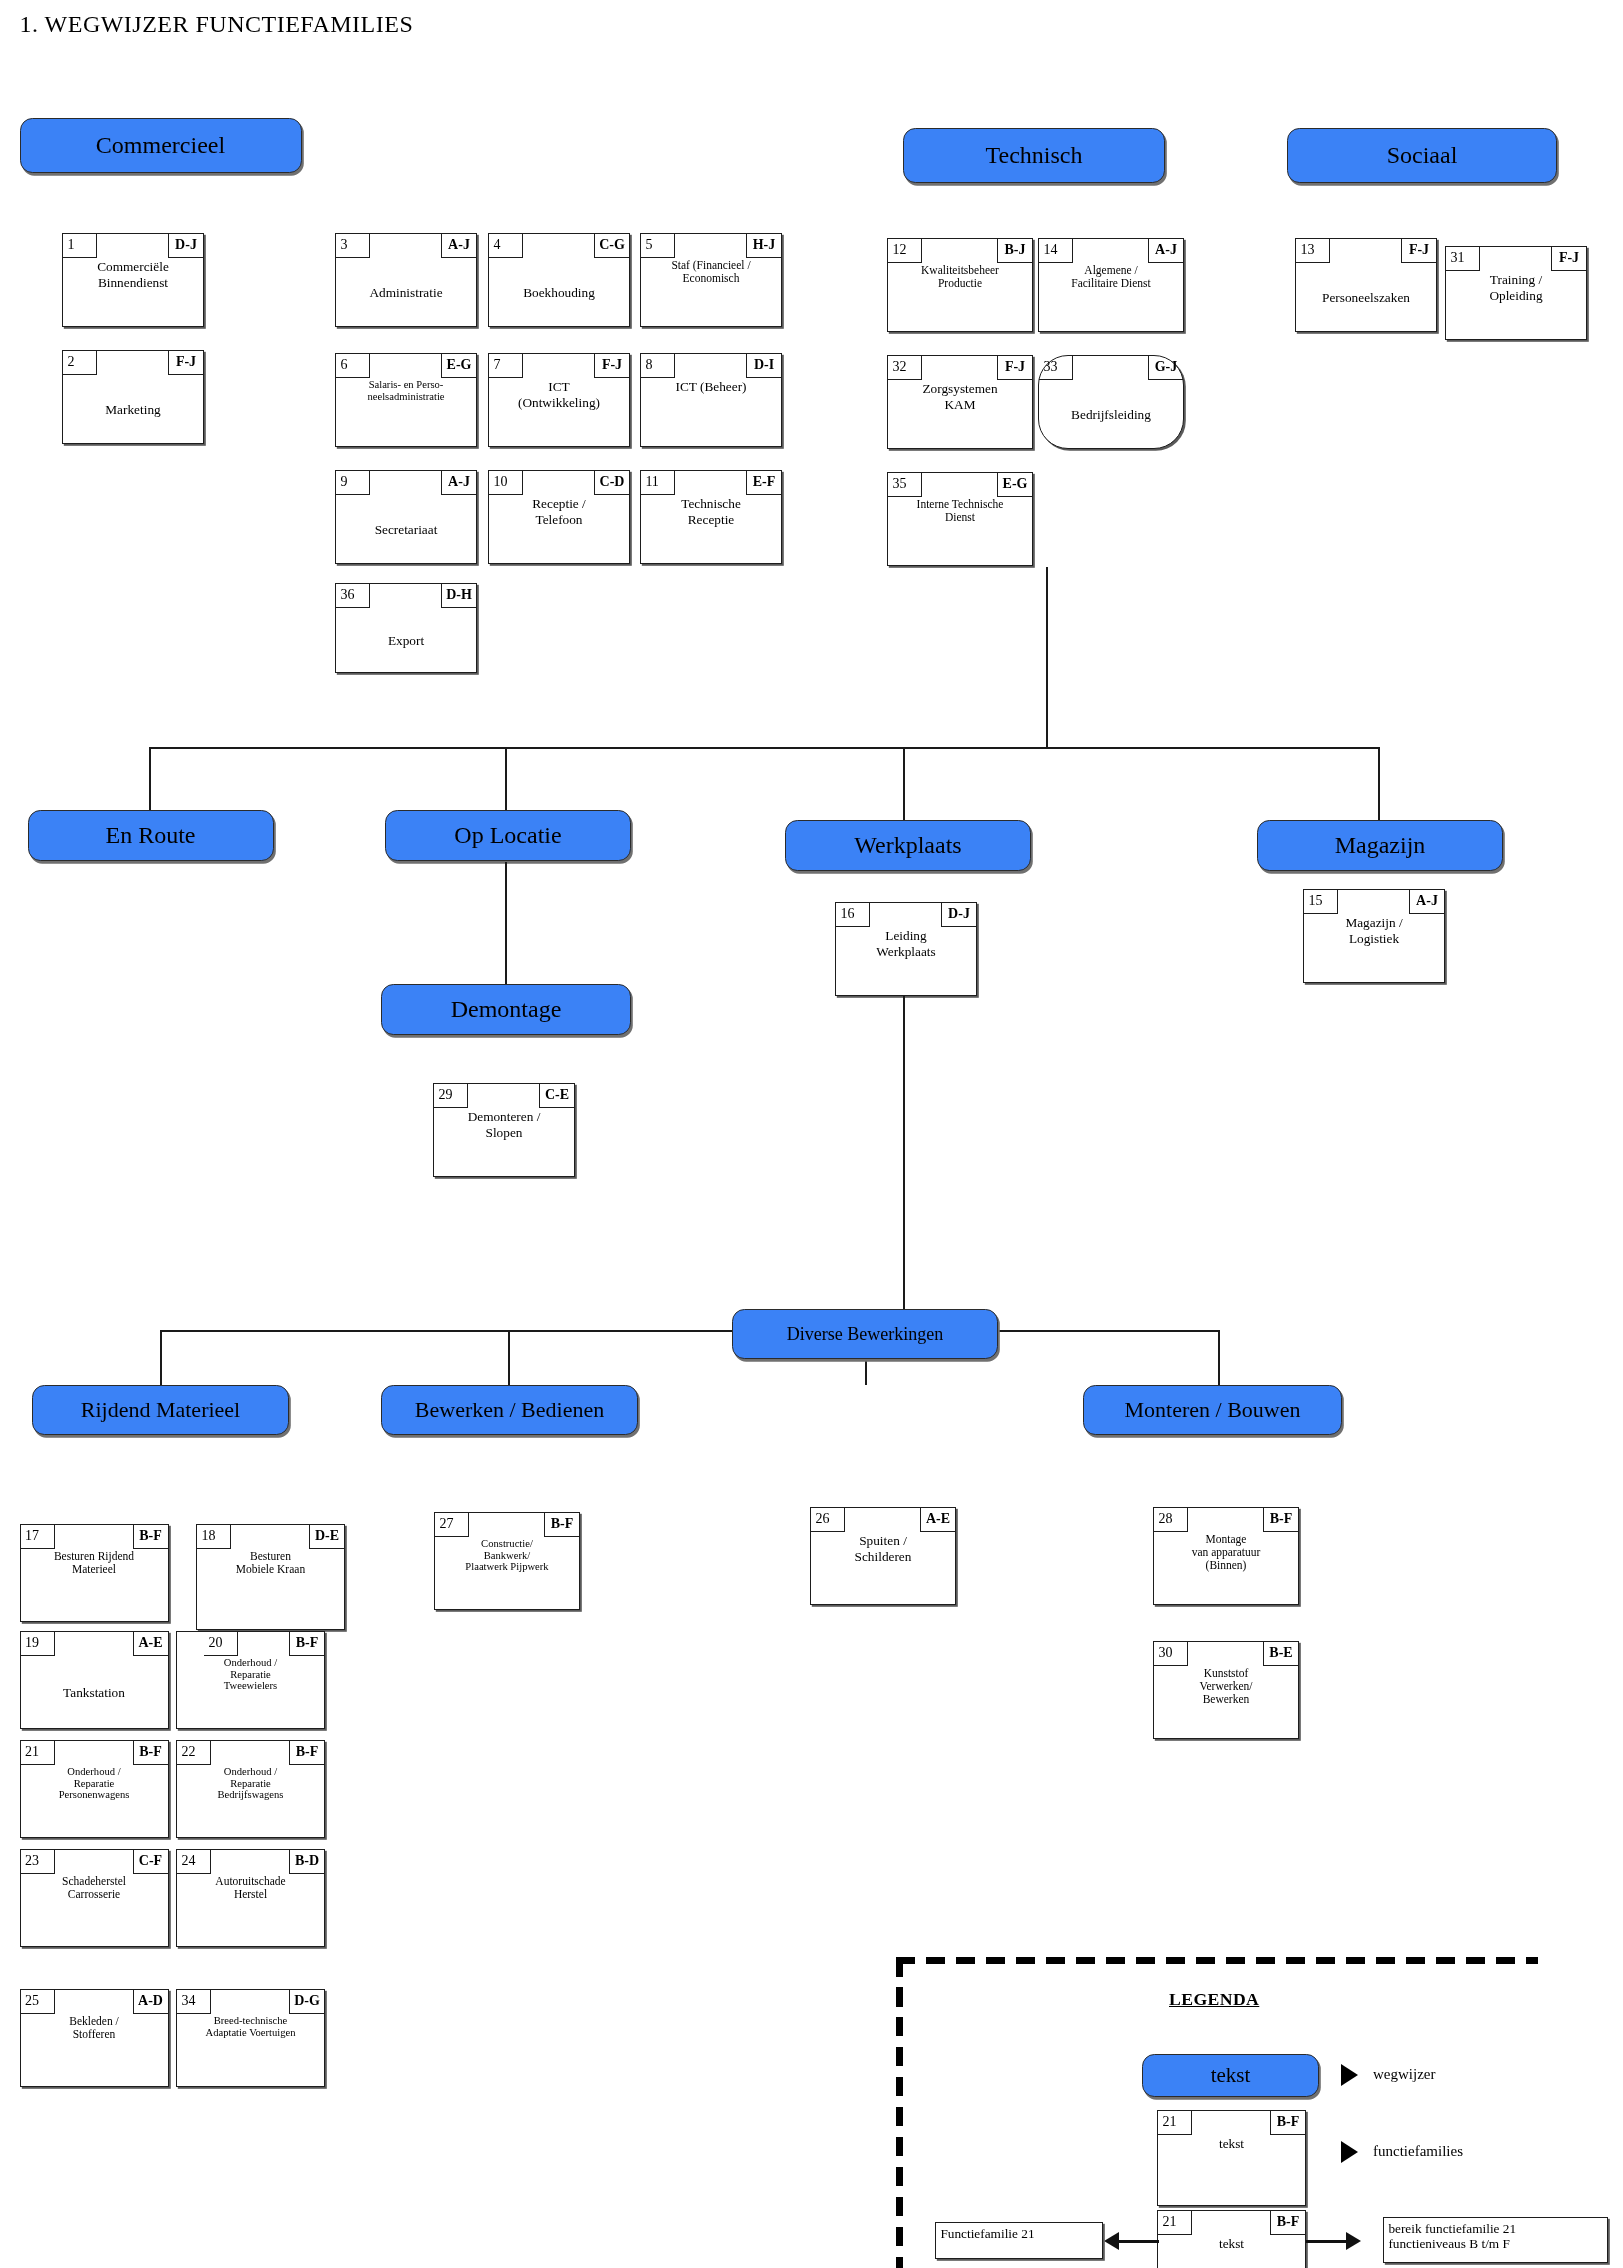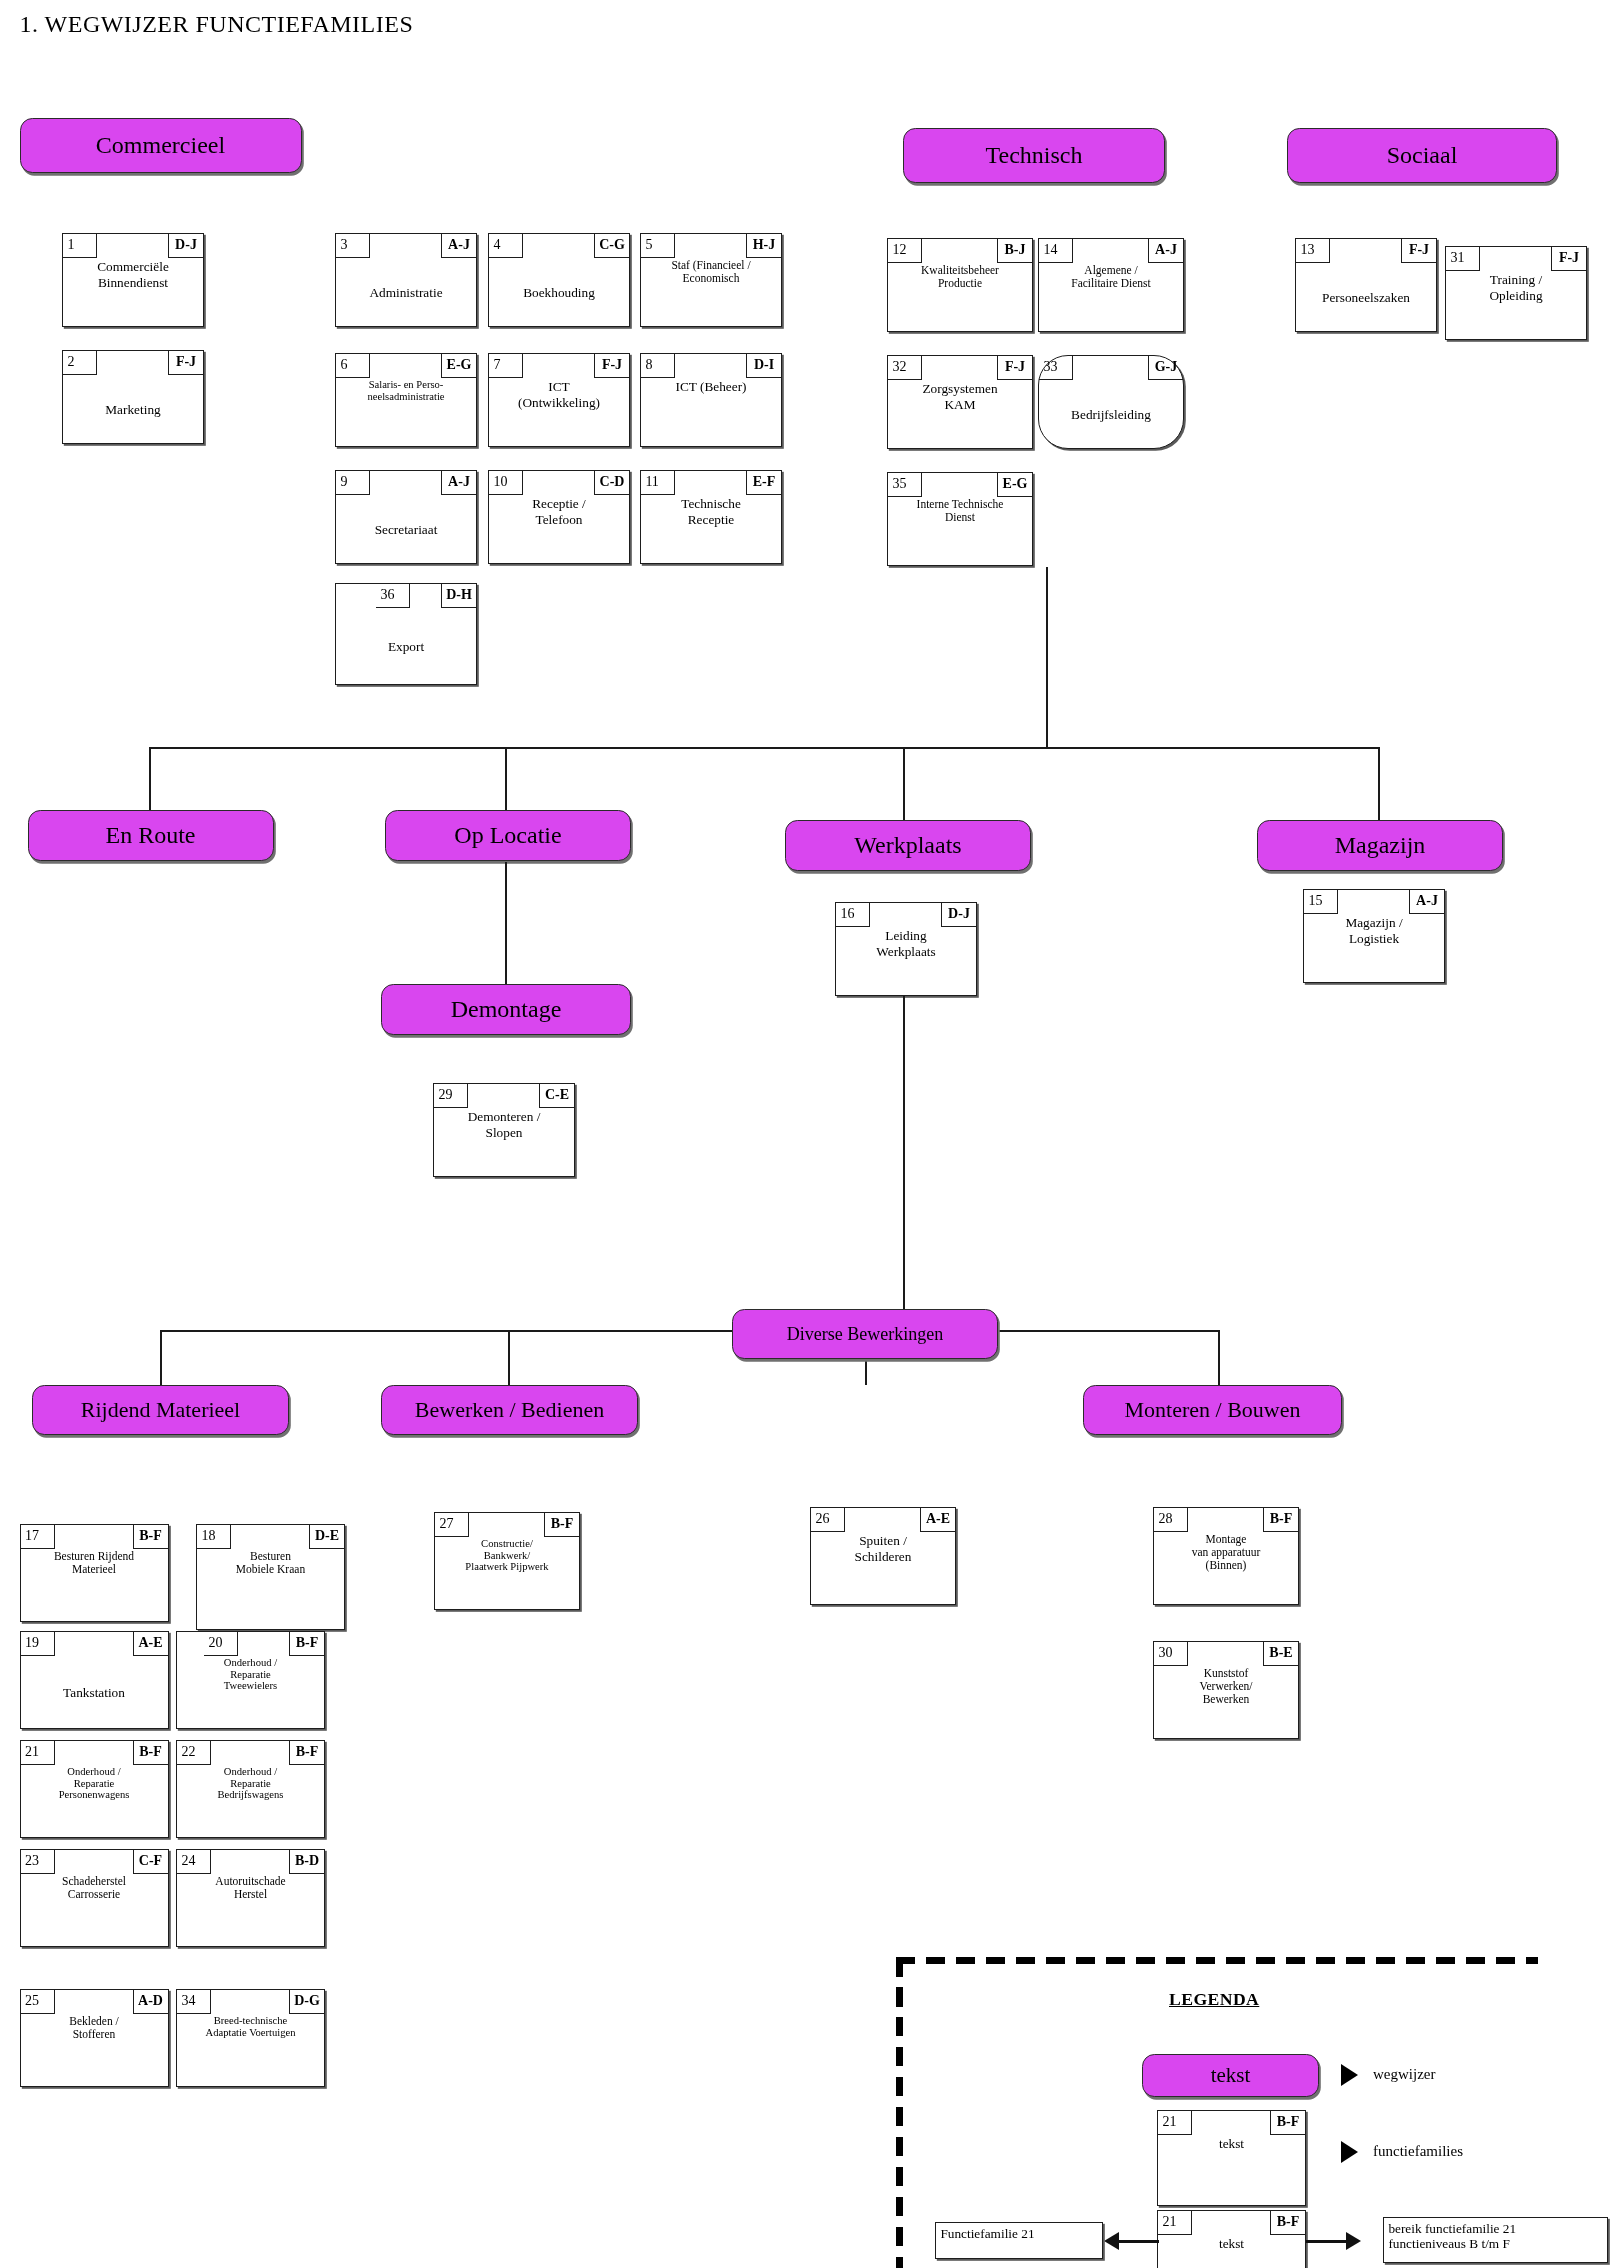--- a/index.html
+++ b/index.html
@@ -13,21 +13,21 @@
   
   .page-title{
     position:absolute;left:19.5px;top:10.6px;
     font-size:24px;letter-spacing:0.5px;font-family:"Liberation Serif",serif;
     white-space:nowrap;
   }
 
   
   .pill{
     position:absolute;
-    background:#d946ef;
+    background:#3b82f6;
     border:1.8px solid #2b2b2b;
     border-radius:12.4px;
     box-shadow:1.8px 2.7px 0 0 #707070;
     display:flex;align-items:center;justify-content:center;
     text-align:center;line-height:1.05;
     font-size:24px;
     font-family:"Liberation Serif",serif;
     box-sizing:border-box;
   }
 
@@ -225,21 +225,21 @@
   </div>
   <div class="fbox" style="left:640px;top:470px;width:142px;height:94px;">
     <div class="hdr">
       <div class="num">11</div>
       <div class="code">E-F</div>
     </div>
     <div class="body">Technische
 Receptie</div>
   </div>
 
-  <div class="fbox" style="left:335px;top:583px;width:142px;height:102px;padding-left:40px;">
+  <div class="fbox" style="left:335px;top:583px;width:142px;height:90px;">
     <div class="hdr">
       <div class="num">36</div>
       <div class="code">D-H</div>
     </div>
     <div class="body mid">Export</div>
   </div>
 
   <div class="fbox tight" style="left:887px;top:238px;width:146px;height:94px;">
     <div class="hdr">
       <div class="num">12</div>

